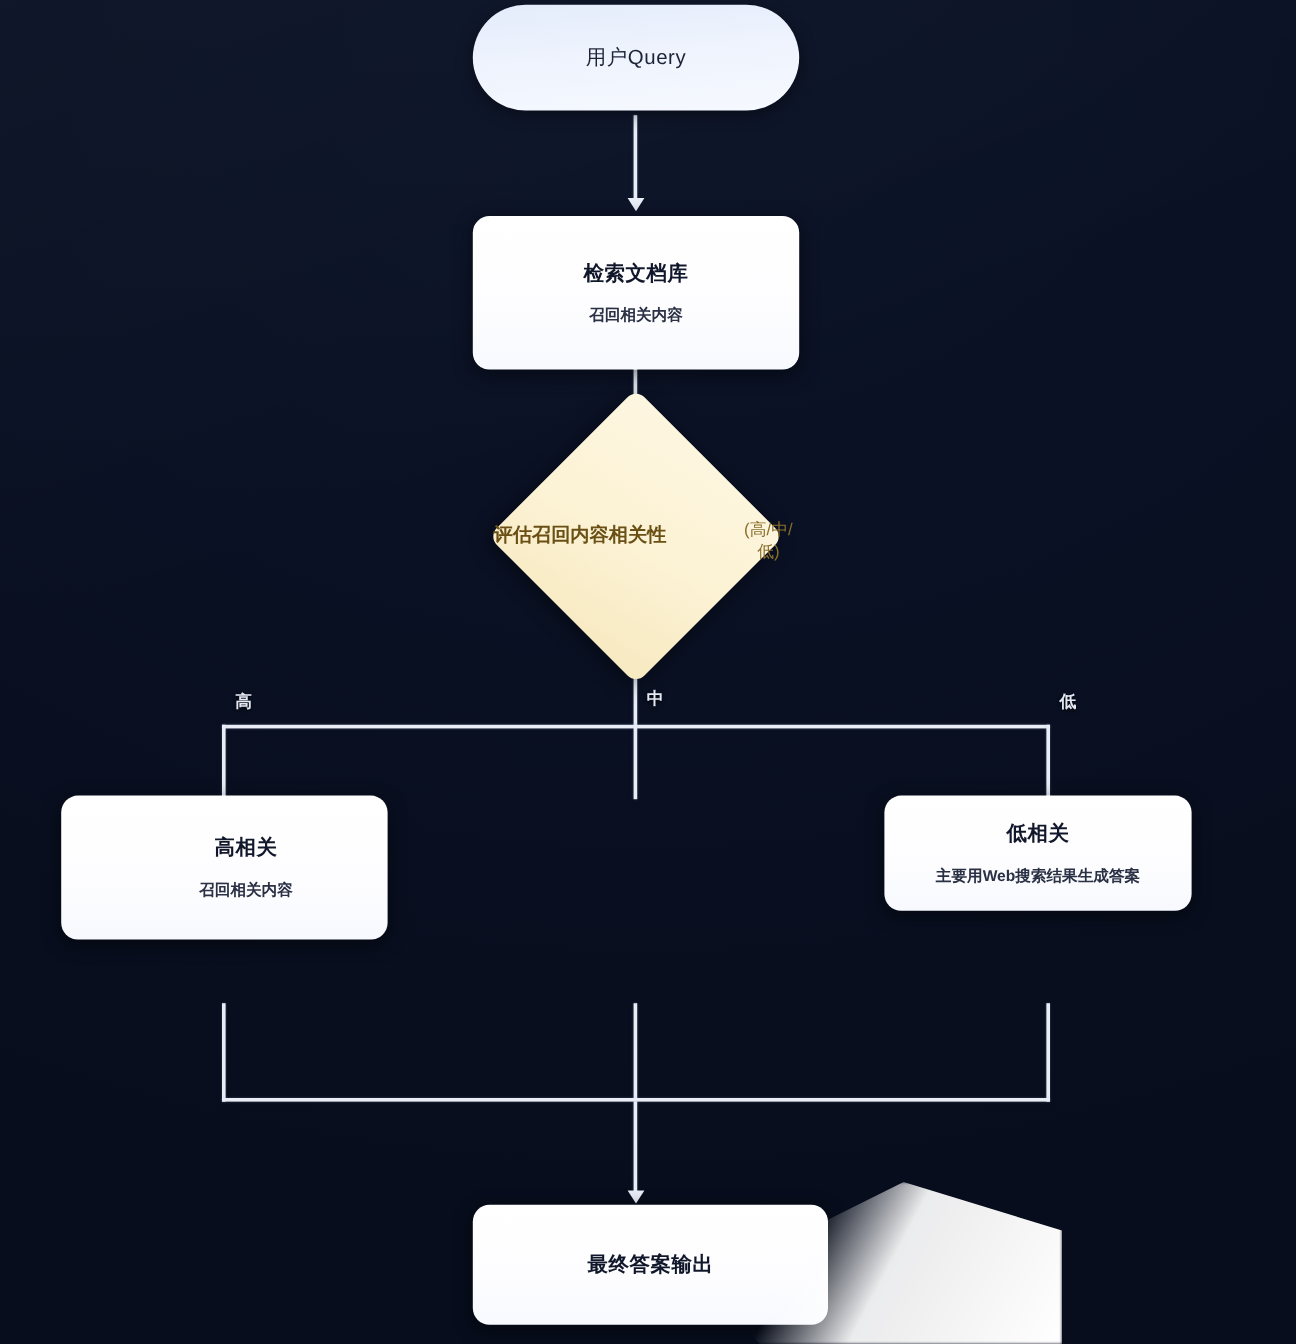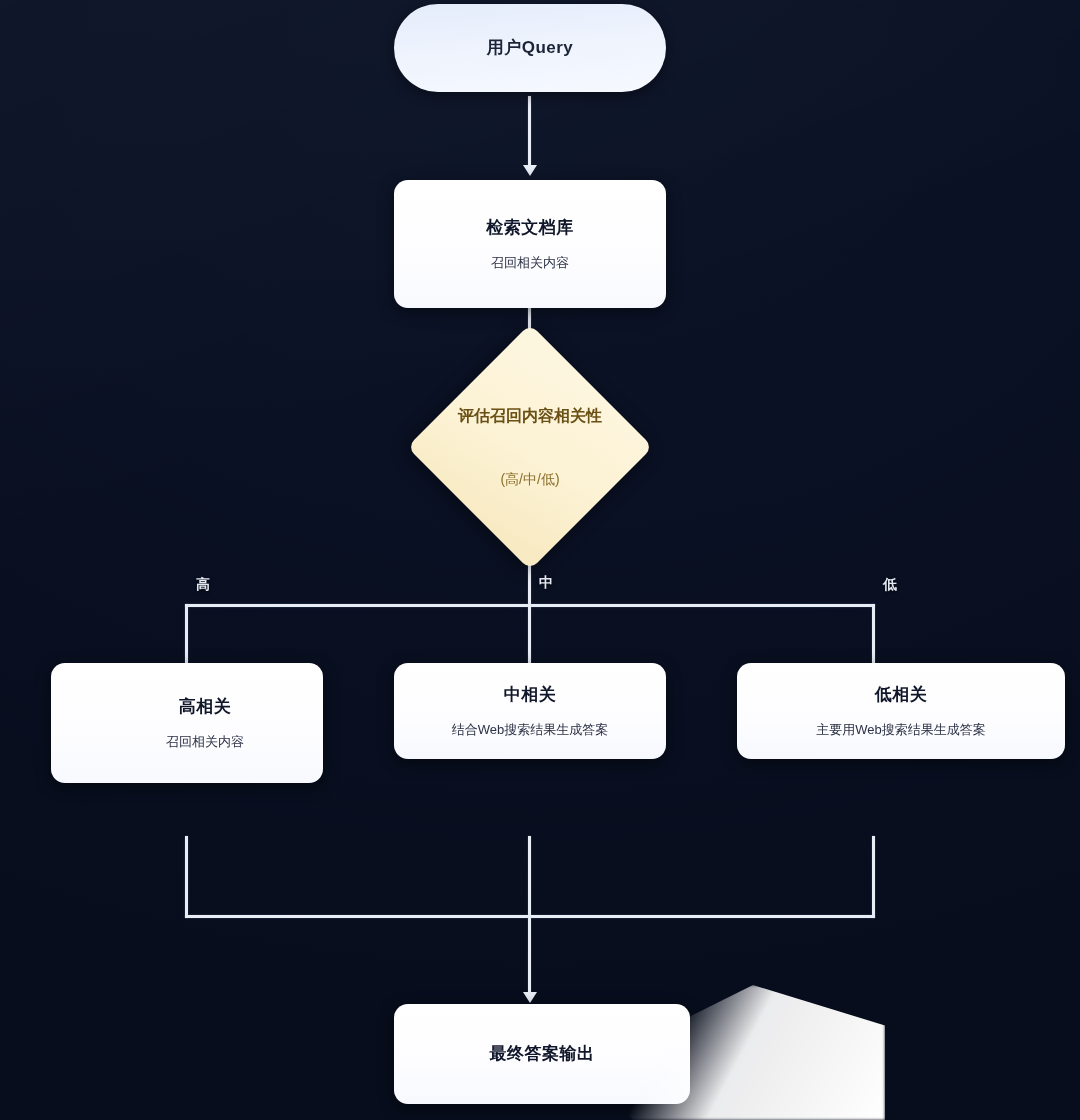--- a/index.html
+++ b/index.html
@@ -42,33 +42,33 @@
     z-index: 3;
   }
   .node .title {
     font-size: 17px;
     font-weight: bold;
     letter-spacing: 0.5px;
     line-height: 1.25;
   }
   .node .subtitle {
     font-size: 13px;
-    font-weight: normal;
+    font-weight: bold;
     color: #2a3145;
     margin-top: 16px;
     line-height: 1.25;
   }
 
   
   .node-pill {
     border-radius: 48px;
     background: linear-gradient(175deg, #e4ecfb 0%, #eef3fd 45%, #f6f9ff 100%);
     box-shadow: 0 3px 14px rgba(0,0,0,0.45);
   }
-  .node-pill .title { color: #1d2438; font-weight: bold; }
+  .node-pill .title { color: #1d2438; font-weight: normal; }
 
   
   .node-box {
     border-radius: 14px;
     background: linear-gradient(180deg, #ffffff 0%, #fdfdff 60%, #f7f9fe 100%);
     box-shadow: 0 4px 16px rgba(0,0,0,0.48);
   }
 
   
   .diamond-wrap {
@@ -80,21 +80,21 @@
     inset: 0;
     background: linear-gradient(165deg, #fdf6e0 0%, #fcf2d4 55%, #f7e9c0 100%);
     transform: rotate(45deg);
     border-radius: 10px;
     box-shadow: 0 4px 18px rgba(0,0,0,0.45);
   }
   .diamond-text {
     position: absolute;
     inset: 0;
     display: flex;
-    flex-direction: column;
+    flex-direction: row;
     align-items: center;
     justify-content: center;
     text-align: center;
     color: #6b5216;
     gap: 36px;
   }
   .diamond-text .title {
     font-size: 16px;
     font-weight: bold;
     line-height: 1.35;
@@ -183,26 +183,22 @@
 
   <div class="edge-label" style="left:196px; top:576px;">高</div>
   <div class="edge-label" style="left:539px; top:574px;">中</div>
   <div class="edge-label" style="left:883px; top:576px;">低</div>
 
   <div class="node node-box" style="left:51px; top:663px; width:272px; height:120px;padding-left:36px;">
     <div class="title">高相关</div>
     <div class="subtitle">召回相关内容</div>
   </div>
 
-  <div class="node node-box" style="left:394px; top:663px; width:272px; height:96px;">
-    <div class="title">中相关</div>
-    <div class="subtitle">结合Web搜索结果生成答案</div>
-  </div>
-
-  <div class="node node-box" style="left:737px; top:663px; width:328px; height:96px;">
+
+  <div class="node node-box" style="left:737px; top:663px; width:256px; height:96px;">
     <div class="title">低相关</div>
     <div class="subtitle">主要用Web搜索结果生成答案</div>
   </div>
 
   <div class="vline" style="left:185px; top:836px; width:3px; height:82px;"></div>
   <div class="vline" style="left:528px; top:836px; width:3px; height:82px;"></div>
   <div class="vline" style="left:872px; top:836px; width:3px; height:82px;"></div>
   <div class="hline" style="left:185px; top:915px; width:690px; height:3px;"></div>
 
   <div class="vline" style="left:528px; top:918px; width:3px; height:78px;"></div>

